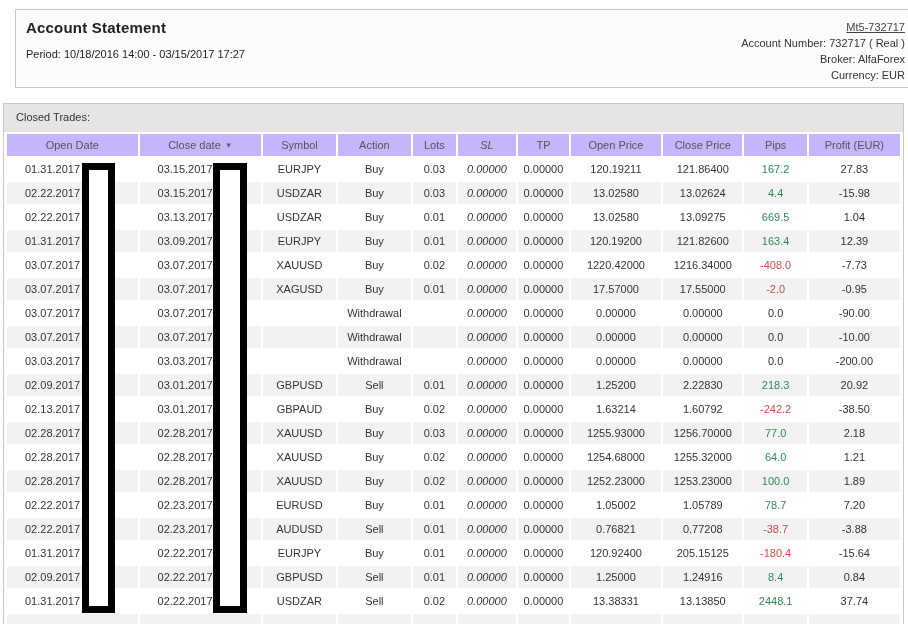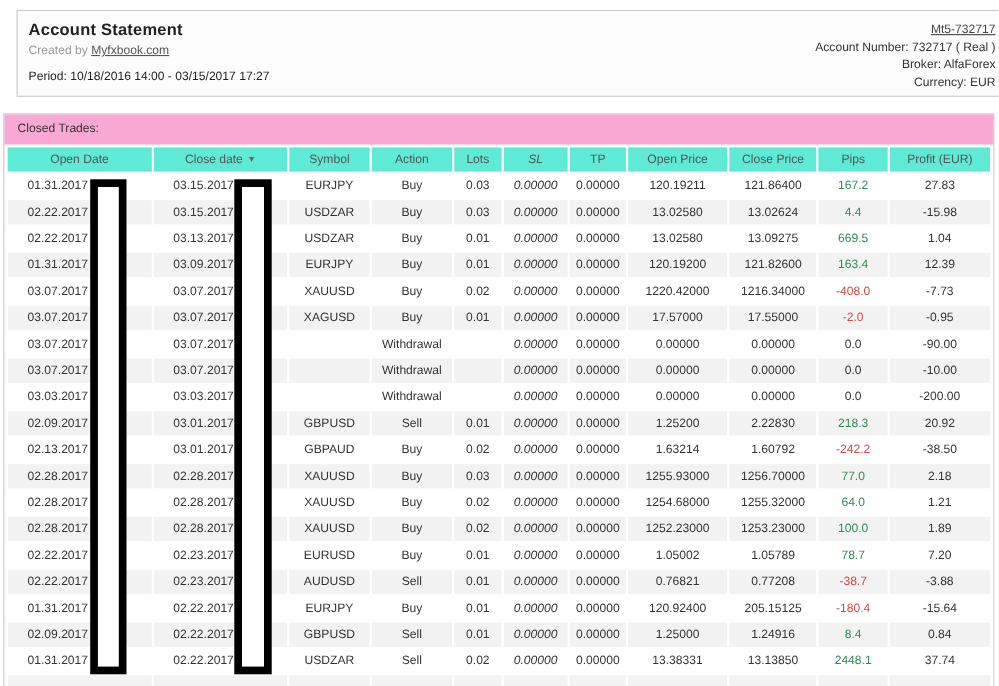--- a/index.html
+++ b/index.html
@@ -15,25 +15,25 @@
   .created-line { font-size:11px; color:#999; margin-top:4px; }
   .created-line a, .acct-link { color:#555; text-decoration:underline; cursor:pointer; }
   .period-line { font-size:11px; color:#222; margin-top:12px; }
   .info-right { text-align:right; font-size:11px; line-height:16px; color:#333; padding-top:3px; }
   .acct-link { color:#444; }
 
   
   .trades-box { position:absolute; left:3px; top:103px; width:901px; height:560px;
     background:#fff; border:1px solid #c9c9c9; }
   .section-bar { height:28px; line-height:27px; padding-left:12px; font-size:11px;
-    color:#333; border-bottom:1px solid #e3e3e3; background:#f9a8d4; }
+    color:#333; border-bottom:1px solid #e3e3e3; background:#e5e5e5; }
 
   table.trades { border-collapse:separate; border-spacing:2px; margin:0 1px; table-layout:fixed; }
   th, td { height:22px; font-size:11px; overflow:hidden; white-space:nowrap; }
-  th { background:#5eead4; color:#555; font-weight:normal; text-align:center; }
+  th { background:#c4b5fd; color:#555; font-weight:normal; text-align:center; }
   td { text-align:center; color:#333; background:#fff; }
   tr.even td { background:#f2f2f2; }
   td.left { text-align:left; padding-left:18px; }
   td.pos { color:#2e8b57; }
   td.neg { color:#cc4b4b; }
   .sort-icon { font-size:8px; color:#666; margin-left:4px; vertical-align:1px; }
 
   .c-open_date  { width:132px; }
   .c-close_date { width:123px; }
   .c-symbol     { width:73px; }
@@ -51,21 +51,20 @@
     background:#fff; border:7px solid #000; z-index:5; }
   .redaction.r1 { left:82px; }
   .redaction.r2 { left:213px; width:34px; }
 </style>
 </head>
 <body>
 
 <div class="info-box">
   <div>
     <div class="page-title">Account Statement</div>
-    <div class="created-line"><span>Created by </span><a>Myfxbook.com</a></div>
     <div class="period-line">Period: 10/18/2016 14:00 - 03/15/2017 17:27</div>
   </div>
   <div class="info-right">
     <div><a class="acct-link">Mt5-732717</a></div>
     <div><span>Account Number: </span><span>732717 ( Real )</span></div>
     <div><span>Broker: </span><span>AlfaForex</span></div>
     <div><span>Currency: </span><span>EUR</span></div>
   </div>
 </div>
 

